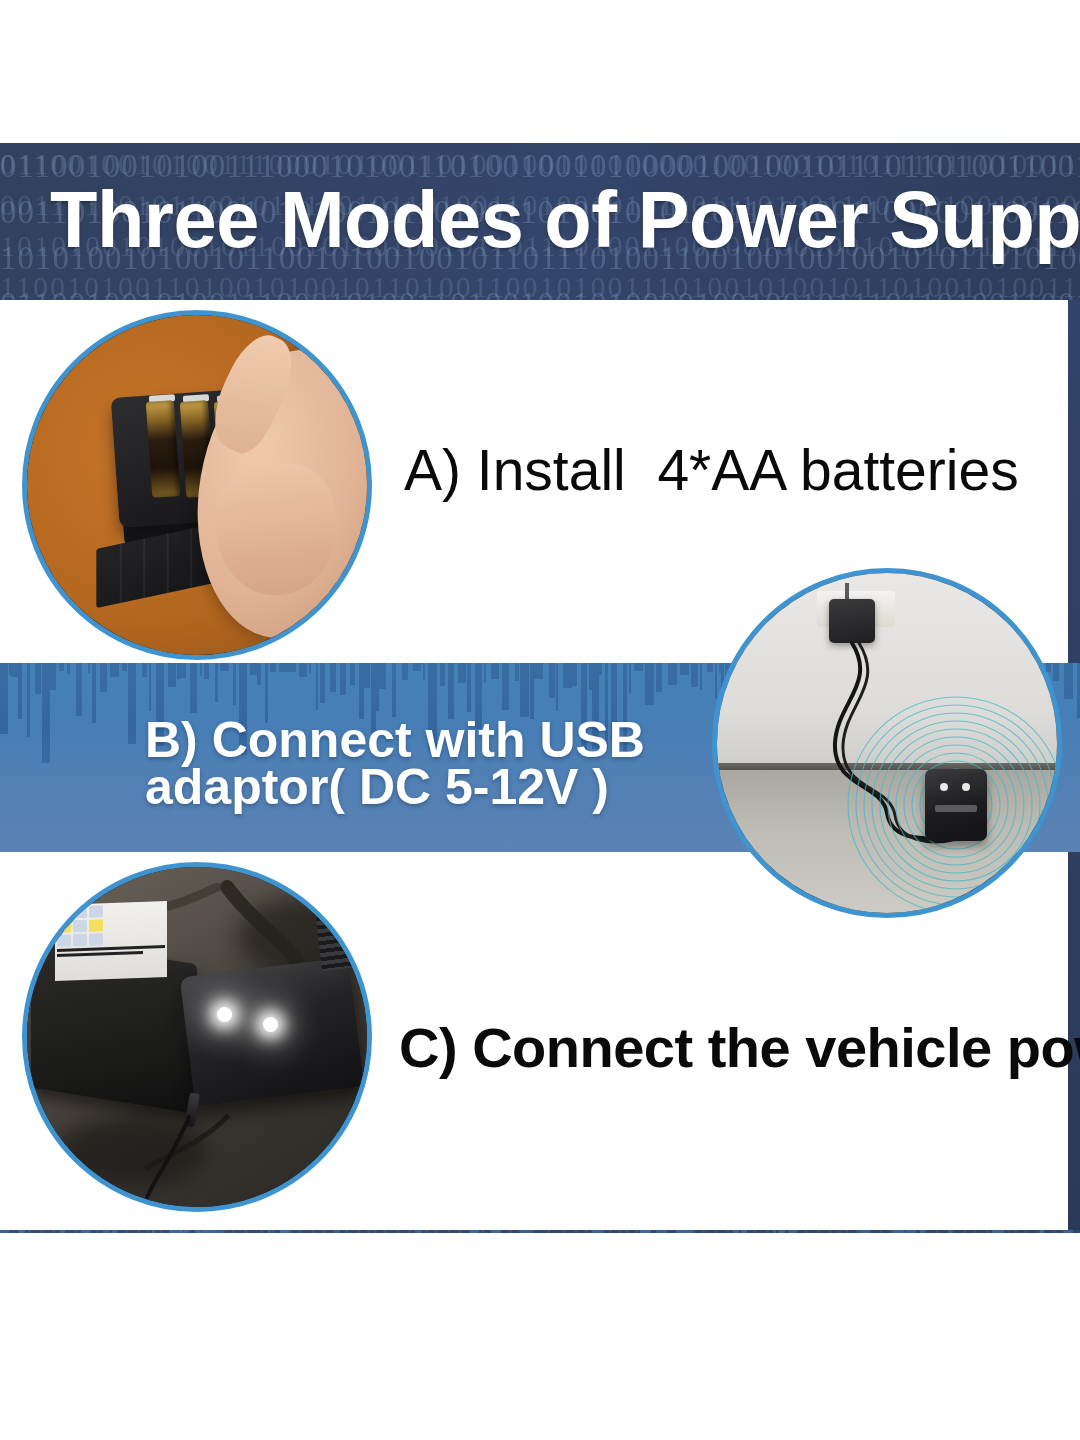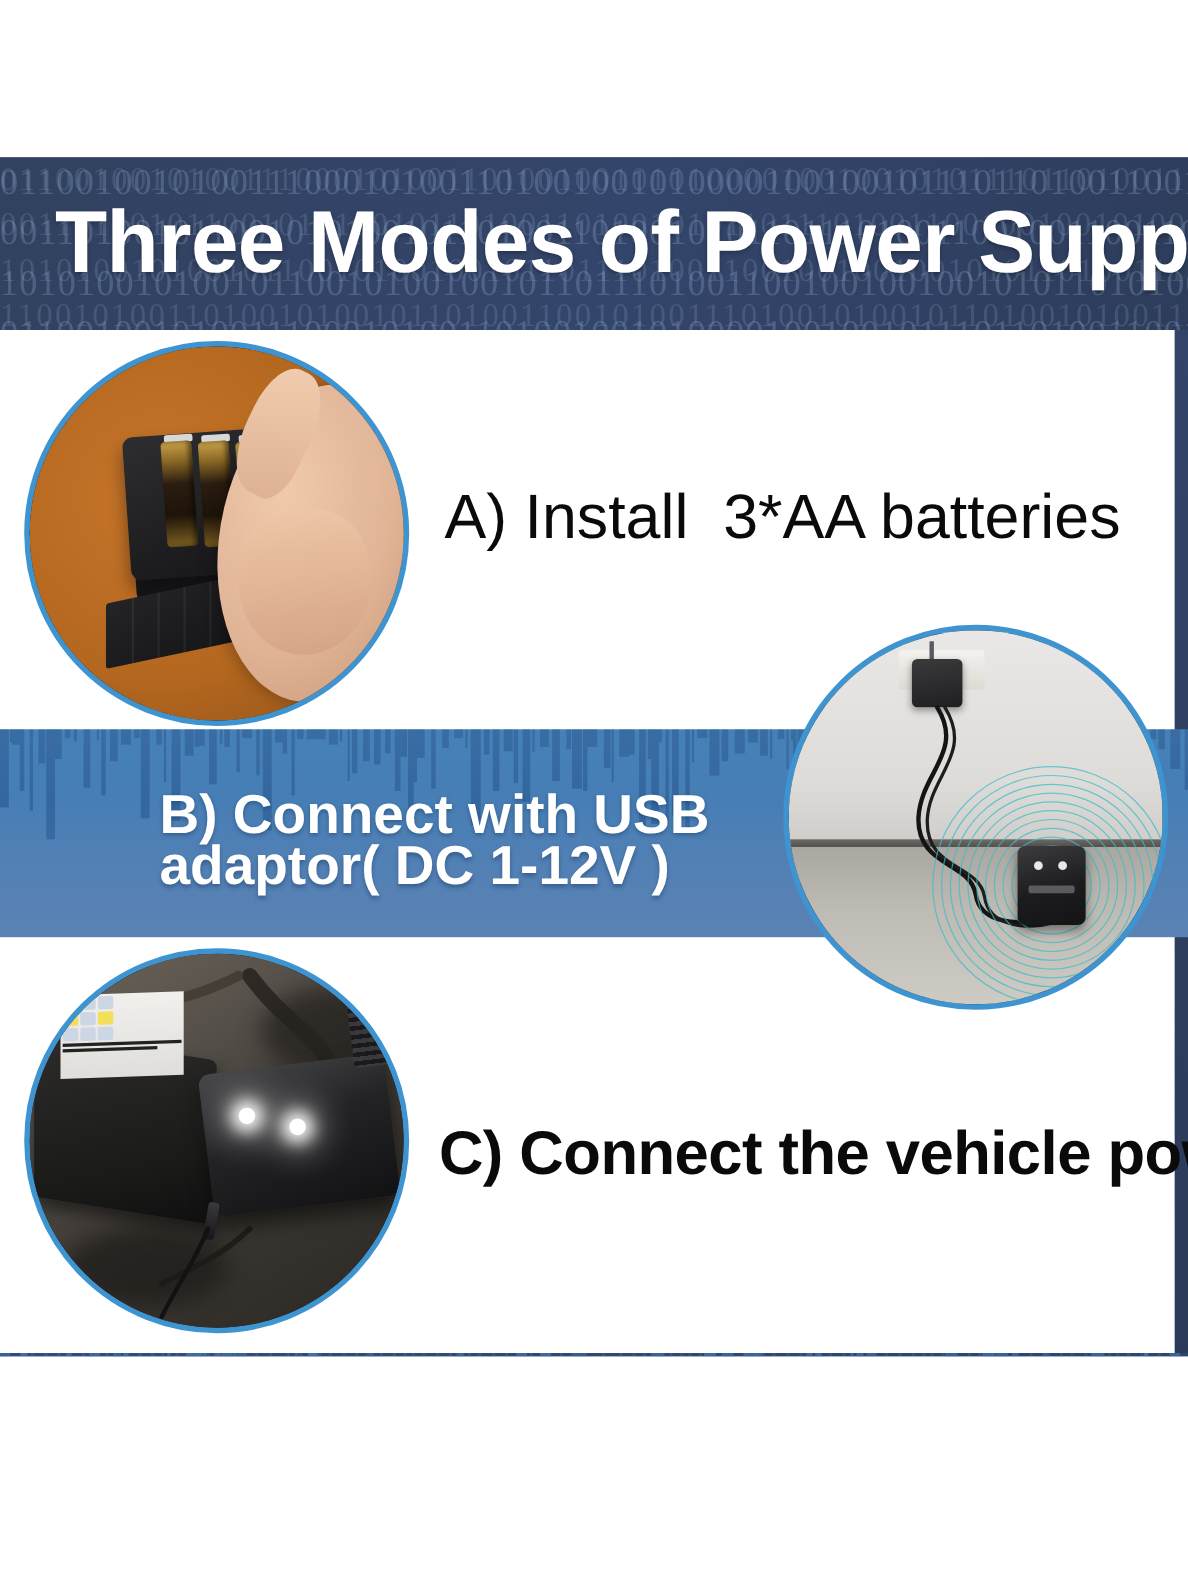--- a/index.html
+++ b/index.html
@@ -808,18 +808,18 @@
       <div class="vent"></div>
       <div class="led ledL"></div>
       <div class="led ledR"></div>
       <div class="plug"></div>
       <svg style="position:absolute;left:0;top:0;width:100%;height:100%;" viewBox="0 0 340 340">
         <path d="M162 250 C 150 280 135 300 120 330" fill="none" stroke="#121212" stroke-width="4" stroke-linecap="round"></path>
       </svg>
     </div>
   </div>
 
-  <div class="label-text" id="label-a">A) Install  3*AA batteries</div>
+  <div class="label-text" id="label-a">A) Install  4*AA batteries</div>
   <div class="label-text" id="label-b">B) Connect with USB
-adaptor( DC 1-12V )</div>
+adaptor( DC 5-12V )</div>
   <div class="label-text" id="label-c">C) Connect the vehicle power</div>
 
 </div>
 
 </body></html>

